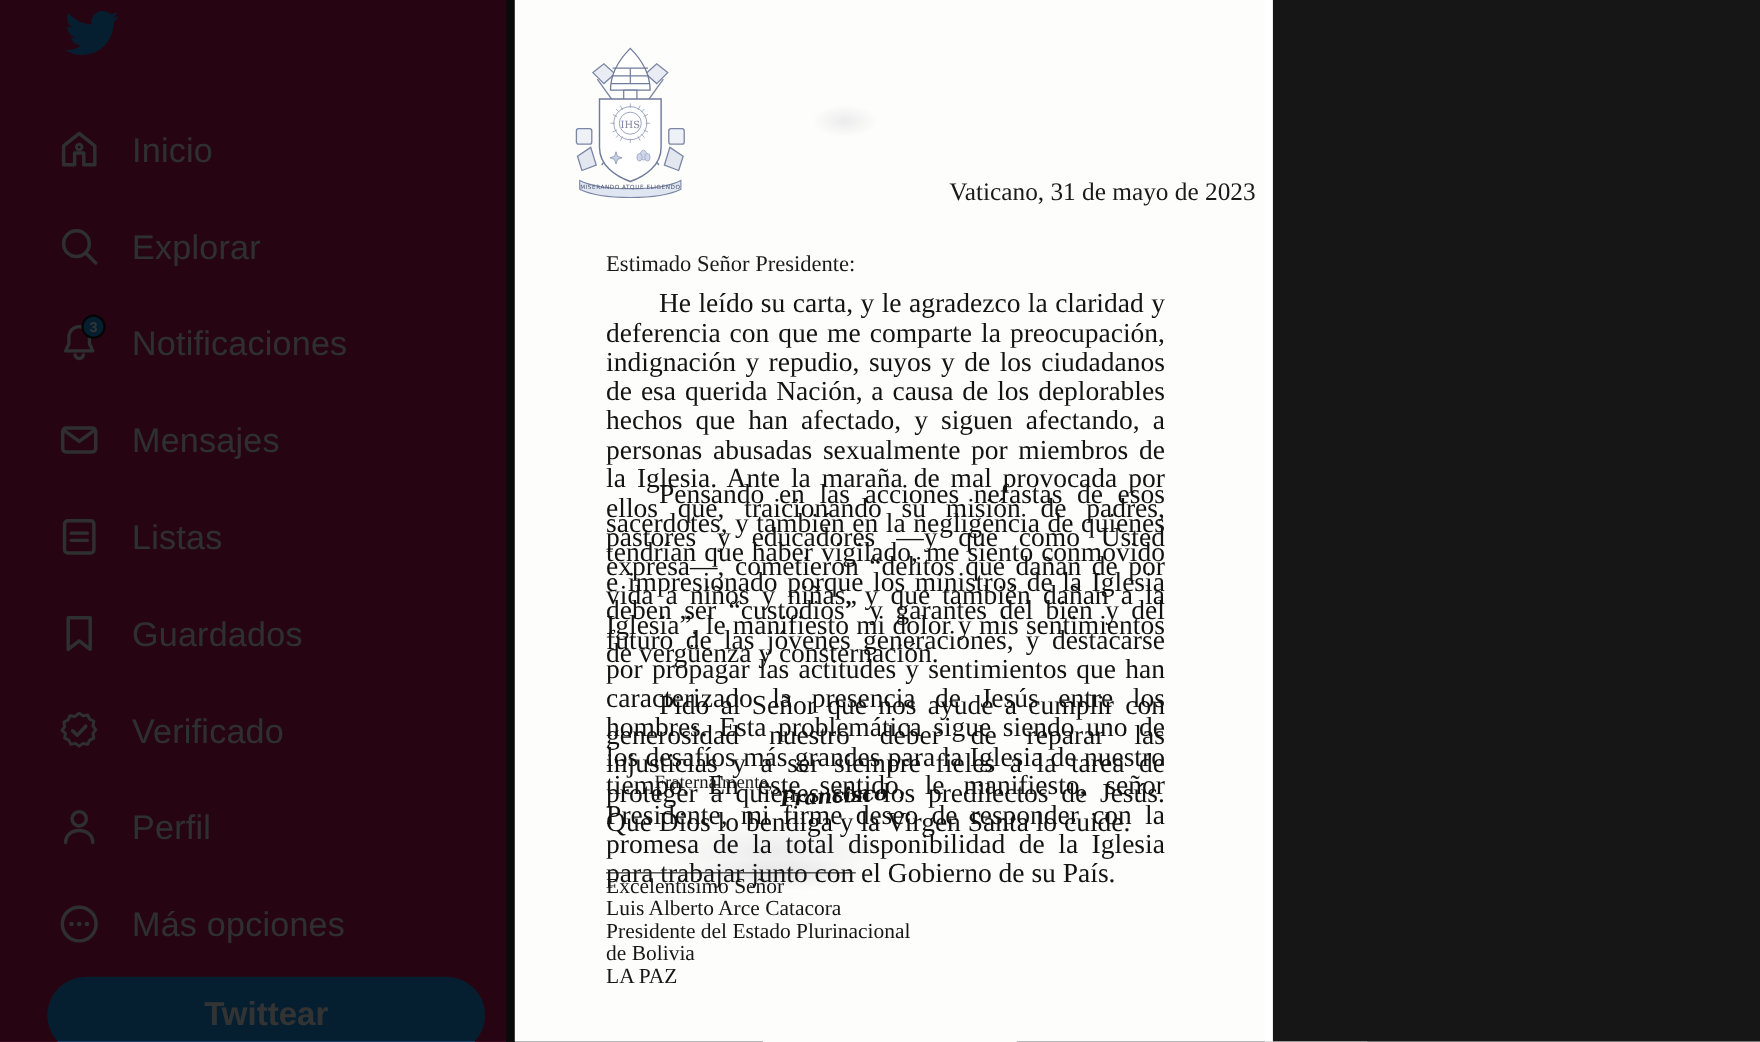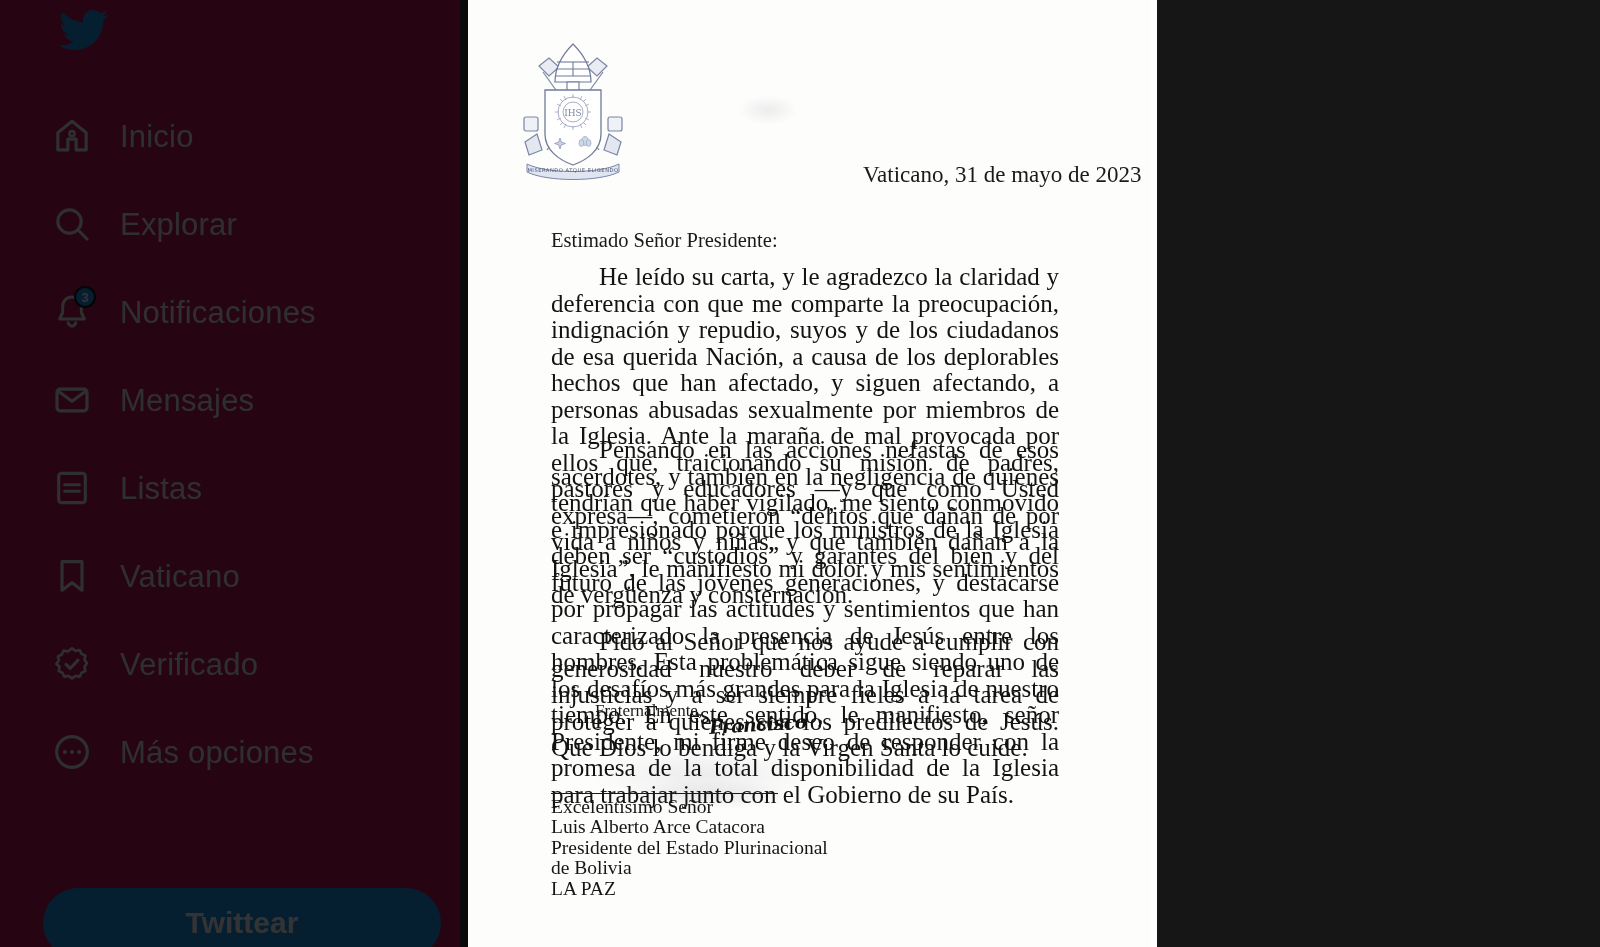--- a/index.html
+++ b/index.html
@@ -188,33 +188,42 @@
         </span>
         <span class="nav-label">Listas</span>
       </div>
 
       <div class="nav-item">
         <span class="nav-icon">
           <svg viewBox="0 0 24 24">
               <path d="M6 3.4h12v17.2l-6-4.6-6 4.6z" fill="none" stroke="#e7e9ea" stroke-width="1.9" stroke-linejoin="round"></path>
             </svg>
         </span>
-        <span class="nav-label">Vaticano</span>
+        <span class="nav-label">Guardados</span>
       </div>
 
       <div class="nav-item">
         <span class="nav-icon">
           <svg viewBox="0 0 24 24">
             <path d="M12 2.6l2.1 1.5 2.5-.5 1.1 2.3 2.3 1.1-.5 2.5 1.5 2.1-1.5 2.1.5 2.5-2.3 1.1-1.1 2.3-2.5-.5-2.1 1.5-2.1-1.5-2.5.5-1.1-2.3-2.3-1.1.5-2.5L2.6 12l1.5-2.1-.5-2.5 2.3-1.1 1.1-2.3 2.5.5z" fill="none" stroke="#e7e9ea" stroke-width="1.6" stroke-linejoin="round"></path>
             <path d="M8.4 12.2l2.5 2.5 4.7-5" fill="none" stroke="#e7e9ea" stroke-width="1.9" stroke-linecap="round" stroke-linejoin="round"></path>
           </svg>
         </span>
         <span class="nav-label">Verificado</span>
       </div>
 
+      <div class="nav-item">
+        <span class="nav-icon">
+          <svg viewBox="0 0 24 24">
+              <circle cx="12" cy="7.4" r="3.9" fill="none" stroke="#e7e9ea" stroke-width="1.9"></circle>
+              <path d="M4.6 20.4c0-4.1 3.3-6.6 7.4-6.6s7.4 2.5 7.4 6.6" fill="none" stroke="#e7e9ea" stroke-width="1.9" stroke-linecap="round"></path>
+            </svg>
+        </span>
+        <span class="nav-label">Perfil</span>
+      </div>
 
       <div class="nav-item">
         <span class="nav-icon">
           <svg viewBox="0 0 24 24">
               <circle cx="12" cy="12" r="9.2" fill="none" stroke="#e7e9ea" stroke-width="1.9"></circle>
               <circle cx="7.8" cy="12" r="1.25" fill="#e7e9ea"></circle>
               <circle cx="12" cy="12" r="1.25" fill="#e7e9ea"></circle>
               <circle cx="16.2" cy="12" r="1.25" fill="#e7e9ea"></circle>
             </svg>
         </span>

